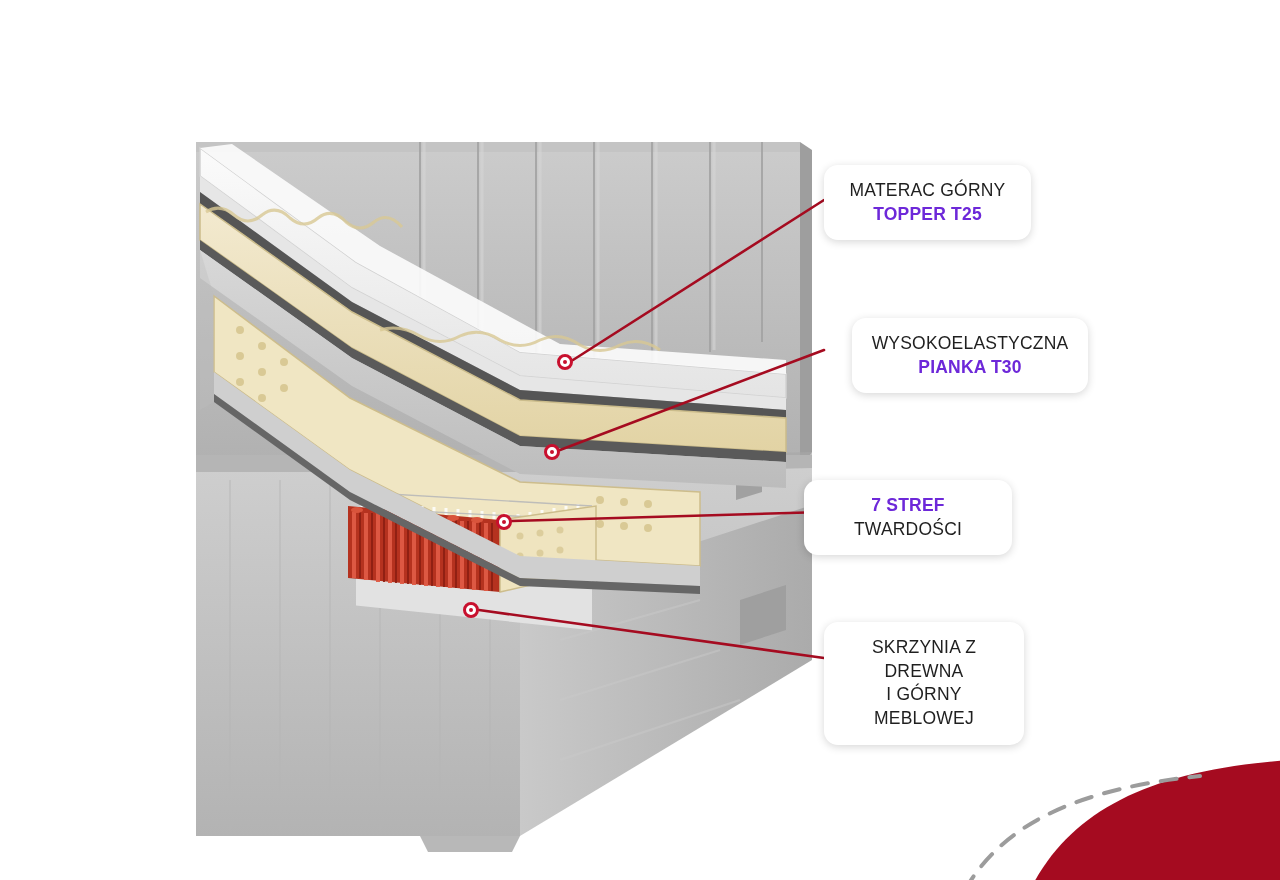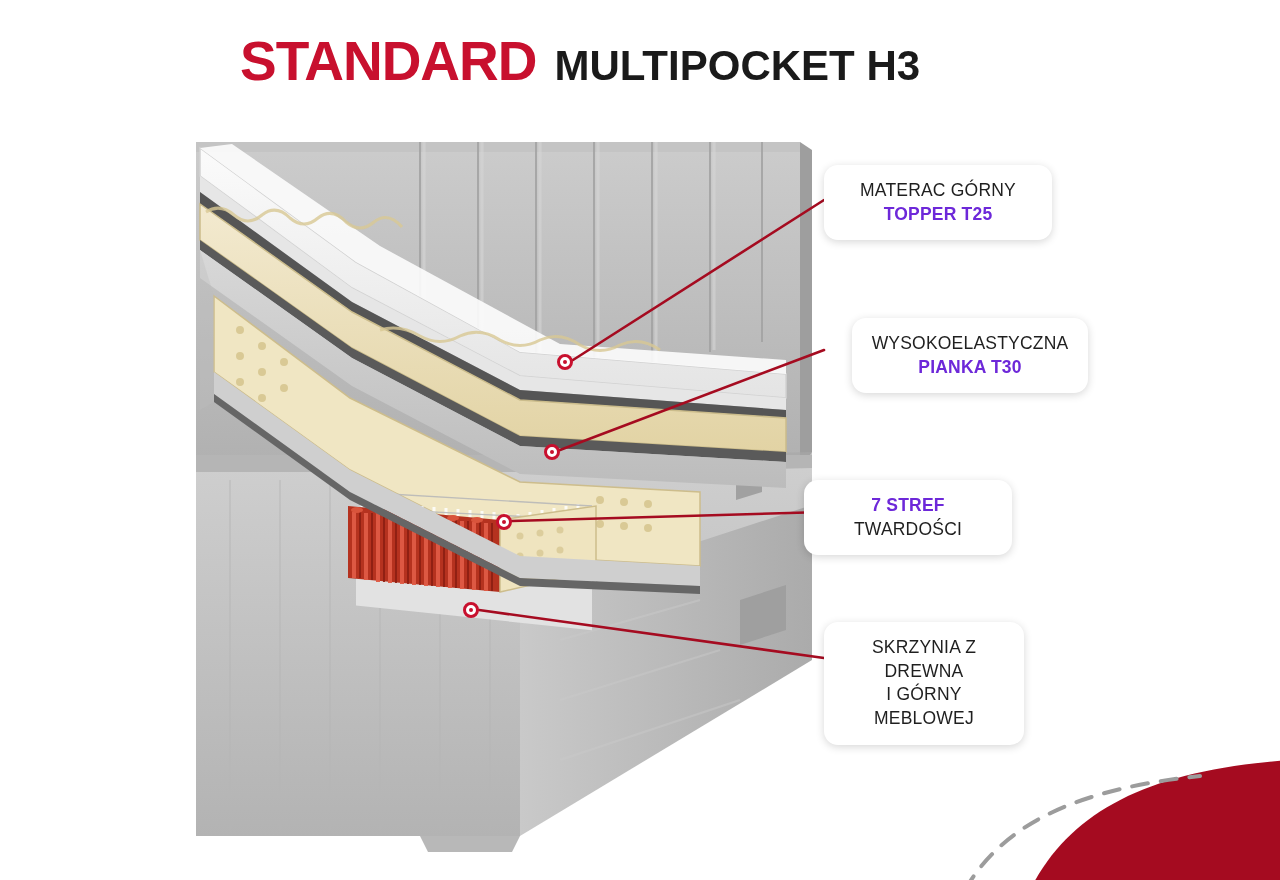--- a/index.html
+++ b/index.html
@@ -38,21 +38,21 @@
     box-shadow:0 2px 9px rgba(0,0,0,0.16);
     text-align:center;
     padding:14px 18px;
     box-sizing:border-box;
     line-height:1.35;
   }
   .label .l1,.label .l2{display:block;font-size:17.5px;letter-spacing:.2px;}
   .label .dark{color:#1f1f1f;font-weight:normal;}
   .label .red{color:#6d28d9;font-weight:bold;}
 
-  #label-topper{left:824px;top:165px;width:228px;}
+  #label-topper{left:824px;top:165px;width:207px;}
   #label-foam{left:852px;top:318px;width:236px;}
   #label-zones{left:804px;top:480px;width:208px;}
   #label-box{left:824px;top:622px;width:200px;}
 
   
   .leader{position:absolute;left:0;top:0;width:1280px;height:880px;pointer-events:none;}
   .dot{
     position:absolute;width:16px;height:16px;border-radius:50%;
     background:#ffffff;border:3px solid #c8102e;box-sizing:border-box;
   }
@@ -77,24 +77,20 @@
     <path d="M 40 -10 C 90 40, 150 30, 260 10 L 260 -20 L 40 -20 Z" fill="#a50b20"></path>
     <path d="M 30 0 C 80 50, 150 40, 260 18 L 260 0 Z" fill="#c8102e" opacity="0.0"></path>
     <path d="M 55 -6 C 100 44, 160 36, 260 14" fill="none" stroke="#a50b20" stroke-width="14" stroke-linecap="round"></path>
   </svg>
 
   <svg class="swoosh swoosh-br" viewBox="0 0 420 250">
     <path d="M 160 250 C 200 170, 280 130, 420 120 L 420 250 Z" fill="#a50b20"></path>
     <path d="M 95 250 C 135 180, 215 148, 330 136" fill="none" stroke="#9c9c9c" stroke-width="4" stroke-dasharray="16 13" stroke-linecap="round"></path>
   </svg>
 
-  <div class="title-wrap">
-    <span class="title-main">STANDARD</span>
-    <span class="title-sub">MULTIPOCKET H3</span>
-  </div>
 
   <svg id="bed" viewBox="0 0 1280 880">
     <defs>
       <linearGradient id="gFabric" x1="0" y1="0" x2="0" y2="1">
         <stop offset="0%" stop-color="#cfcfcf"></stop>
         <stop offset="100%" stop-color="#b3b3b3"></stop>
       </linearGradient>
       <linearGradient id="gFabric2" x1="0" y1="0" x2="1" y2="0">
         <stop offset="0%" stop-color="#c9c9c9"></stop>
         <stop offset="100%" stop-color="#ababab"></stop>

